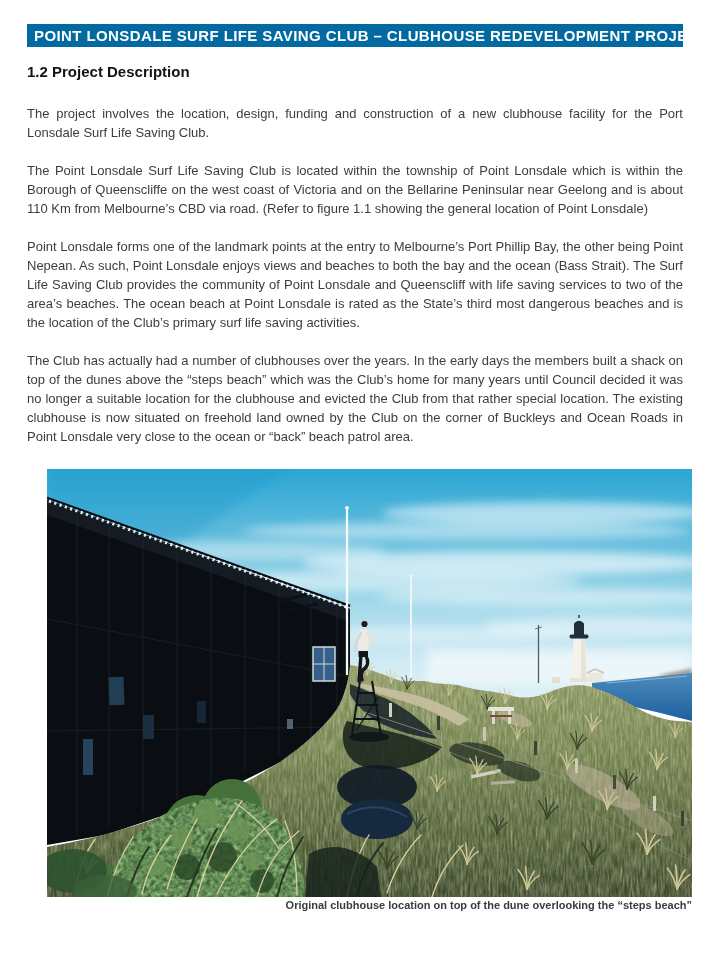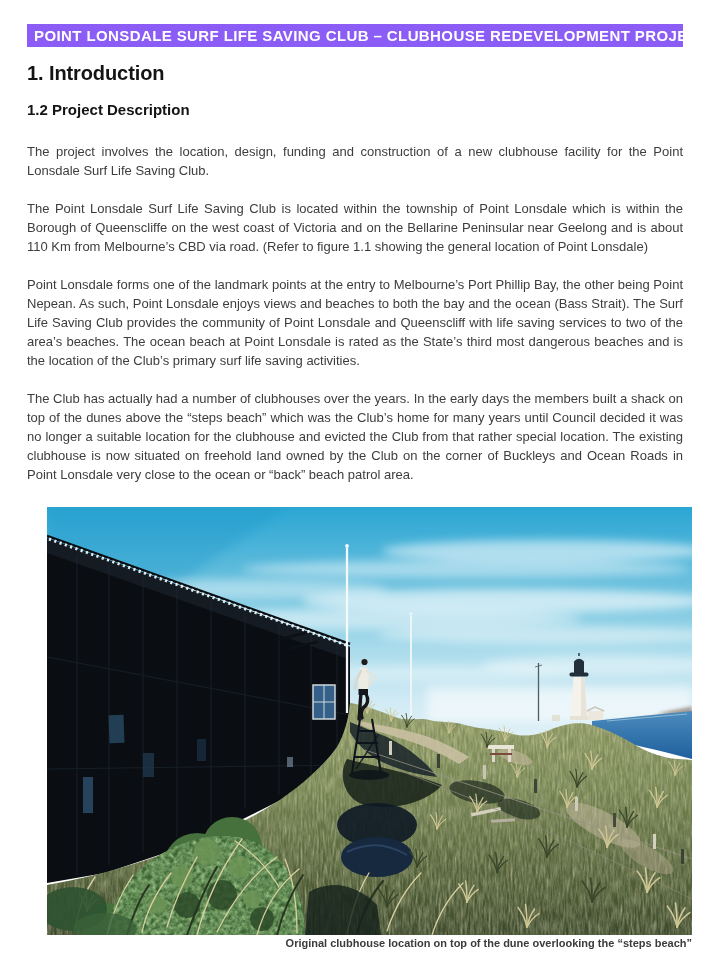--- a/index.html
+++ b/index.html
@@ -2,21 +2,21 @@
 <html><head>
 <meta charset="utf-8">
 <style>
   html,body{margin:0;padding:0;background:#ffffff;}
   .page{
     position:relative;width:710px;height:960px;background:#ffffff;
     font-family:"Liberation Sans",sans-serif;overflow:hidden;
   }
   .content{position:absolute;left:27px;top:0;width:656px;}
   .banner{
-    margin-top:24px;background:#8b5cf6;color:#ffffff;
+    margin-top:24px;background:#0369a1;color:#ffffff;
     font-size:15px;font-weight:bold;letter-spacing:0.4px;
     padding:4px 0 4px 7px;line-height:15px;white-space:nowrap;
   }
   h1.section{
     margin:15px 0 0 0;font-size:20px;font-weight:600;color:#141414;
     letter-spacing:-0.1px;line-height:23px;
   }
   h2.subsection{
     margin:16px 0 0 0;font-size:15px;font-weight:600;color:#141414;line-height:17px;
   }
@@ -35,25 +35,24 @@
 </head>
 <body>
 
 <div class="page">
   <div class="content">
 
     <div class="banner">
       <span>POINT LONSDALE SURF LIFE SAVING CLUB – CLUBHOUSE REDEVELOPMENT PROJECT</span>
     </div>
 
-    <h1 class="section">1. Introduction</h1>
 
     <h2 class="subsection">1.2 Project Description</h2>
 
-    <p class="body-par">The project involves the location, design, funding and construction of a new clubhouse facility for the Point Lonsdale Surf Life Saving Club.</p>
+    <p class="body-par">The project involves the location, design, funding and construction of a new clubhouse facility for the Port Lonsdale Surf Life Saving Club.</p>
     <p class="body-par">The Point Lonsdale Surf Life Saving Club is located within the township of Point Lonsdale which is within the Borough of Queenscliffe on the west coast of Victoria and on the Bellarine Peninsular near Geelong and is about 110 Km from Melbourne’s CBD via road. (Refer to figure 1.1 showing the general location of Point Lonsdale)</p>
     <p class="body-par">Point Lonsdale forms one of the landmark points at the entry to Melbourne’s Port Phillip Bay, the other being Point Nepean. As such, Point Lonsdale enjoys views and beaches to both the bay and the ocean (Bass Strait). The Surf Life Saving Club provides the community of Point Lonsdale and Queenscliff with life saving services to two of the area’s beaches. The ocean beach at Point Lonsdale is rated as the State’s third most dangerous beaches and is the location of the Club’s primary surf life saving activities.</p>
     <p class="body-par">The Club has actually had a number of clubhouses over the years. In the early days the members built a shack on top of the dunes above the “steps beach” which was the Club’s home for many years until Council decided it was no longer a suitable location for the clubhouse and evicted the Club from that rather special location. The existing clubhouse is now situated on freehold land owned by the Club on the corner of Buckleys and Ocean Roads in Point Lonsdale very close to the ocean or “back” beach patrol area.</p>
 
     <figure class="photo">
       <svg width="645" height="428" viewBox="0 0 645 428" role="img">
         <defs>
           <linearGradient id="skyG" x1="0" y1="0" x2="0" y2="1">
             <stop offset="0" stop-color="#2ba6d4"></stop>
             <stop offset="0.35" stop-color="#6cc1de"></stop>

